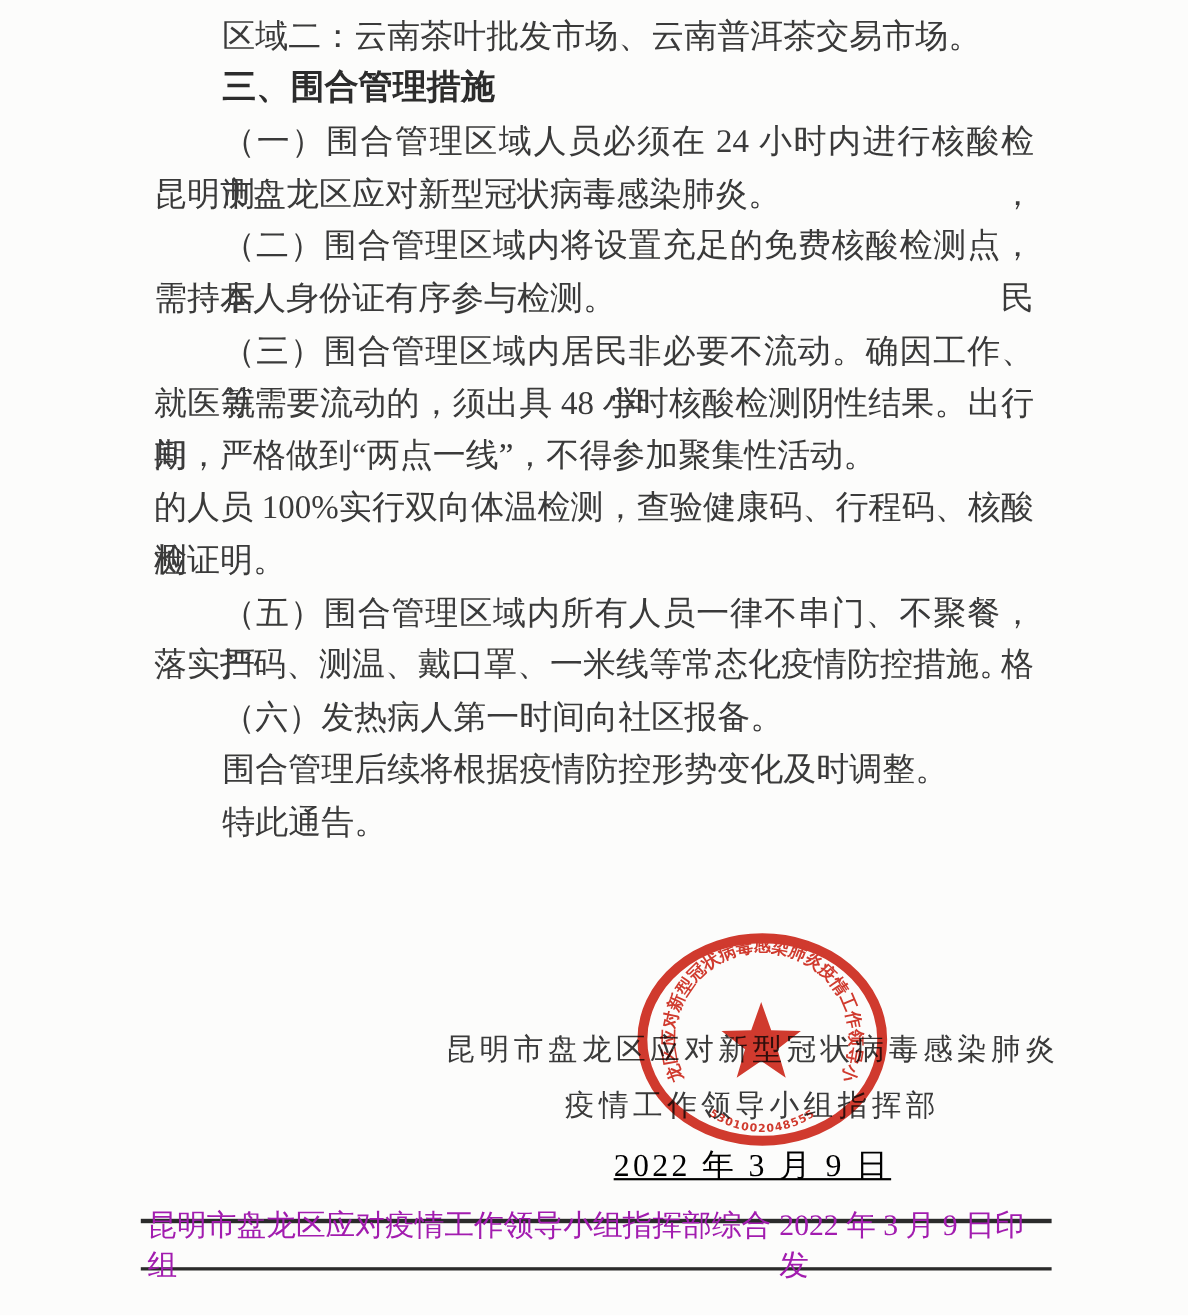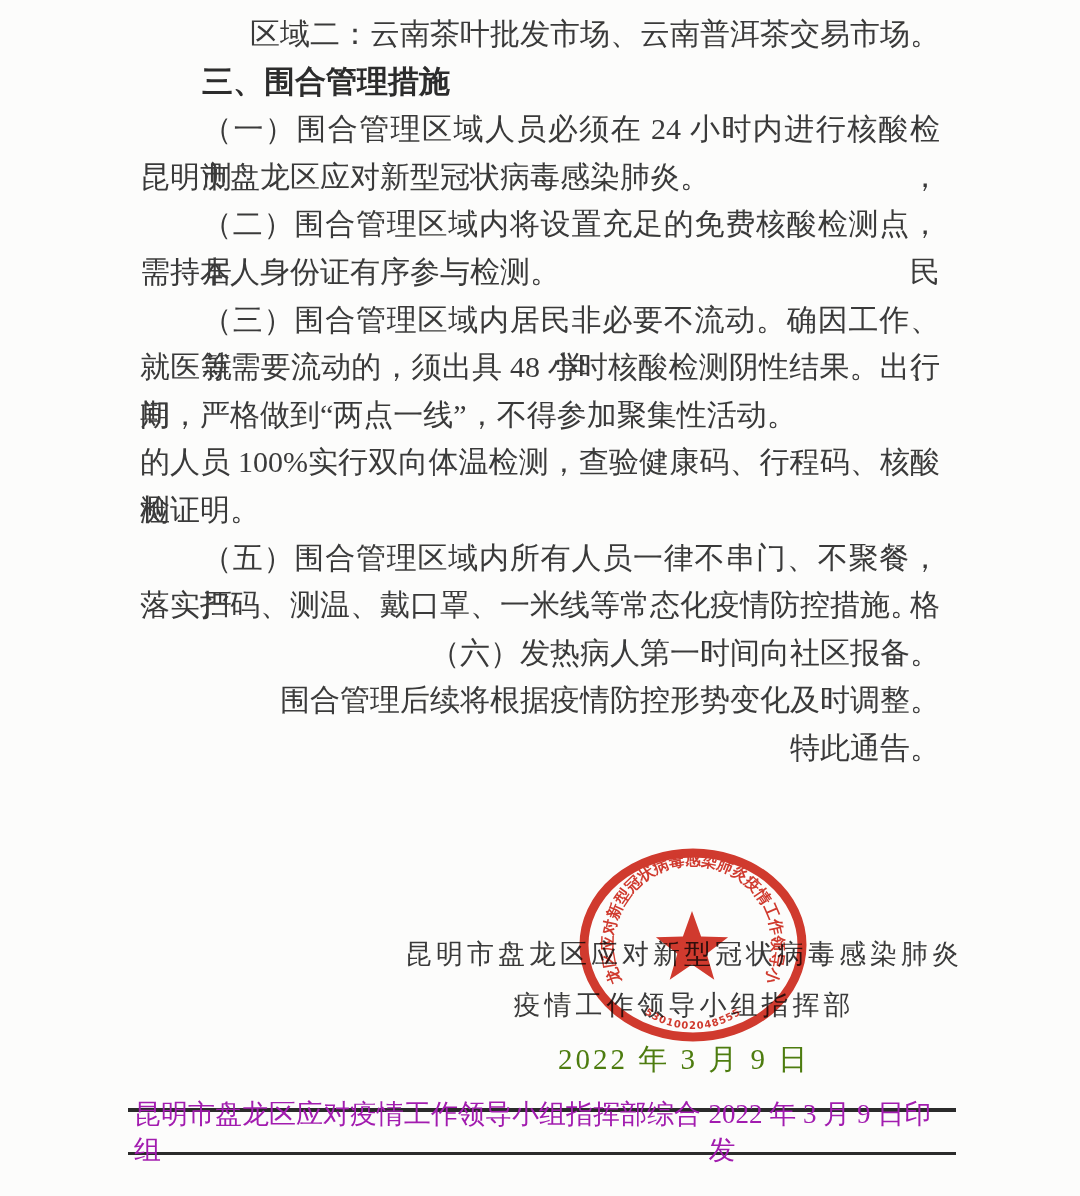--- a/index.html
+++ b/index.html
@@ -15,24 +15,24 @@
   .doc-body{
     position:absolute;left:140px;top:10px;width:800px;
   }
   .doc-line{
     font-size:30px;
     line-height:47.6px;
     height:47.6px;
     white-space:normal;
     color:#3a3a3a;
   }
-  .doc-line.p-start{padding-left:62px;text-align:right;}
+  .doc-line.p-start{padding-left:62px;}
   .doc-line.heading{
     padding-left:62px;
-    font-family:Liberation Sans, sans-serif;
+    font-family:Liberation Mono, monospace;
     font-weight:bold;
     color:#2c2c2c;
     font-size:31px;
   }
   .doc-line.fill{
     text-align:justify;
     text-align-last:justify;
   }
   
   .signature{position:absolute;left:378px;top:0;width:612px;height:1196px;pointer-events:none;}
@@ -45,22 +45,23 @@
     z-index:1;
   }
   .sig1{top:936px;}
   .sig2{top:987px;}
   .sig-date{
     position:absolute;left:0;width:100%;
     top:1040px;
     text-align:center;
     font-size:29px;
     letter-spacing:3px;
-    color:#4d7c0f;
+    color:#000000;
     z-index:1;
+    text-decoration:underline;
   }
   
   .seal{
     position:absolute;left:577px;top:845px;
     width:232px;height:200px;
     z-index:2;
     mix-blend-mode:multiply;
     opacity:0.92;
   }
   .seal svg{width:100%;height:100%;display:block;}

